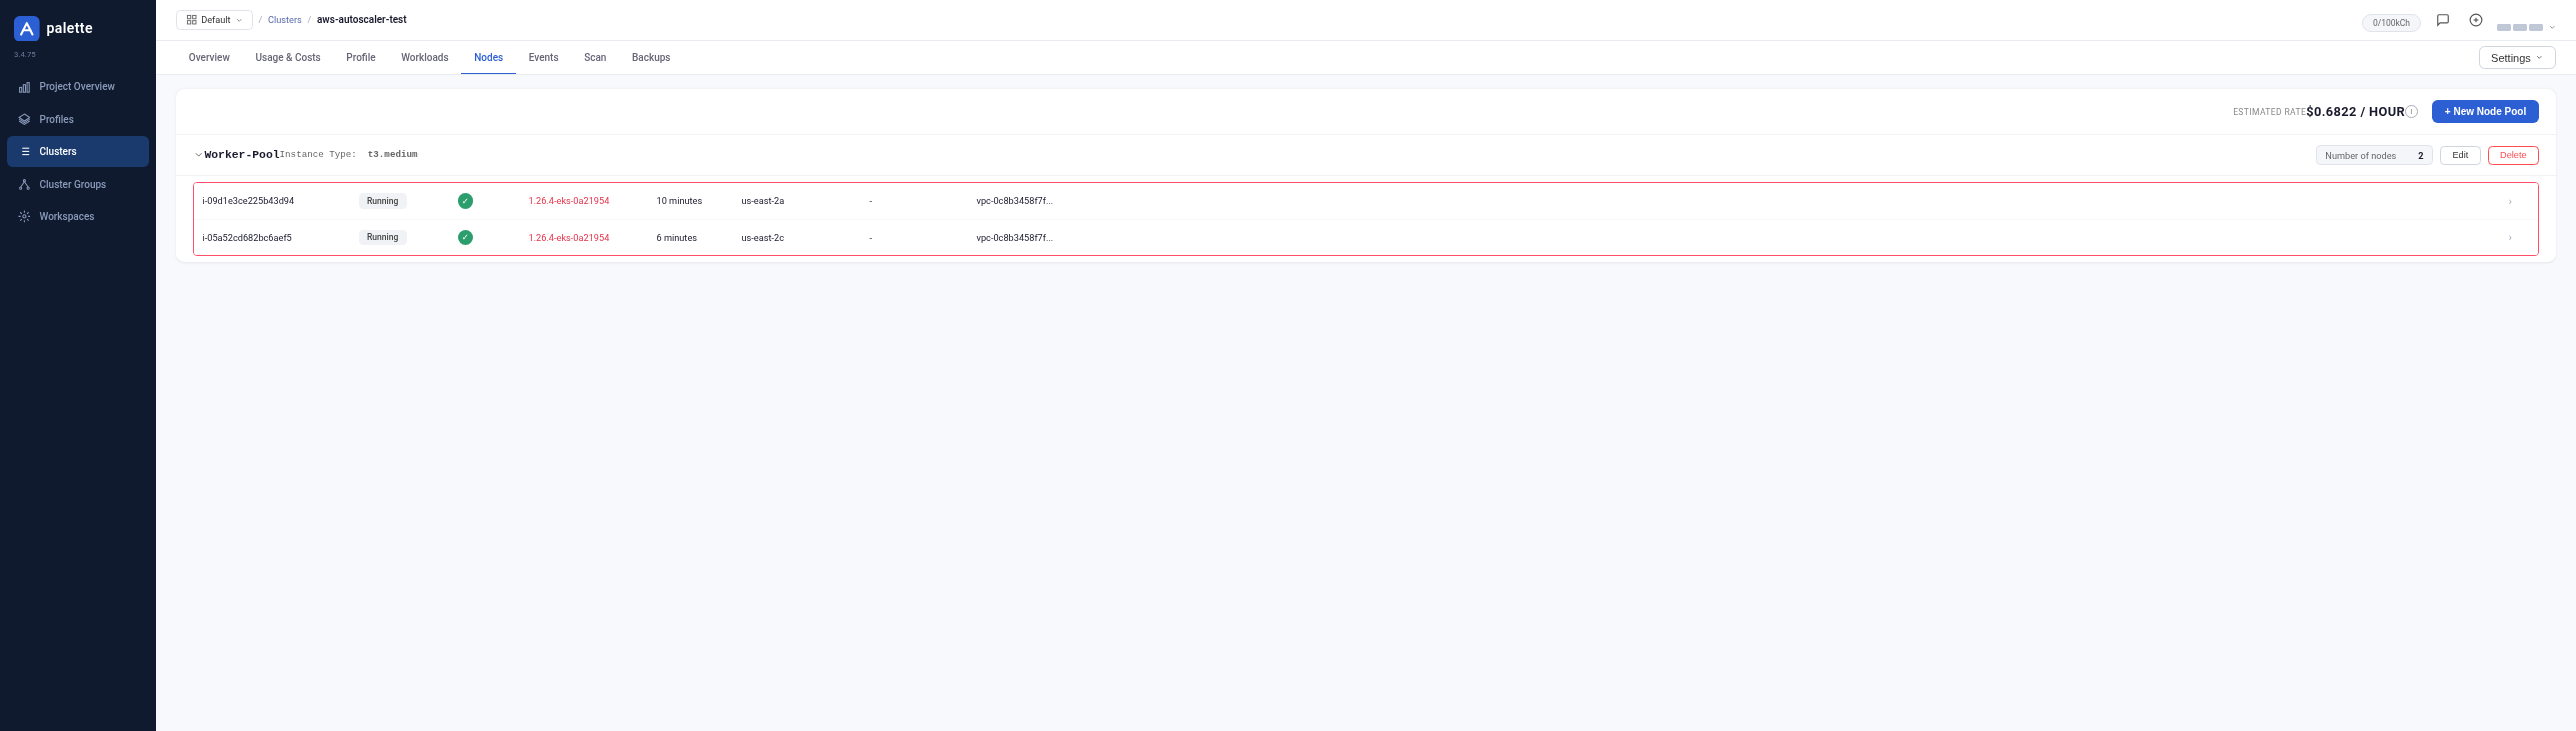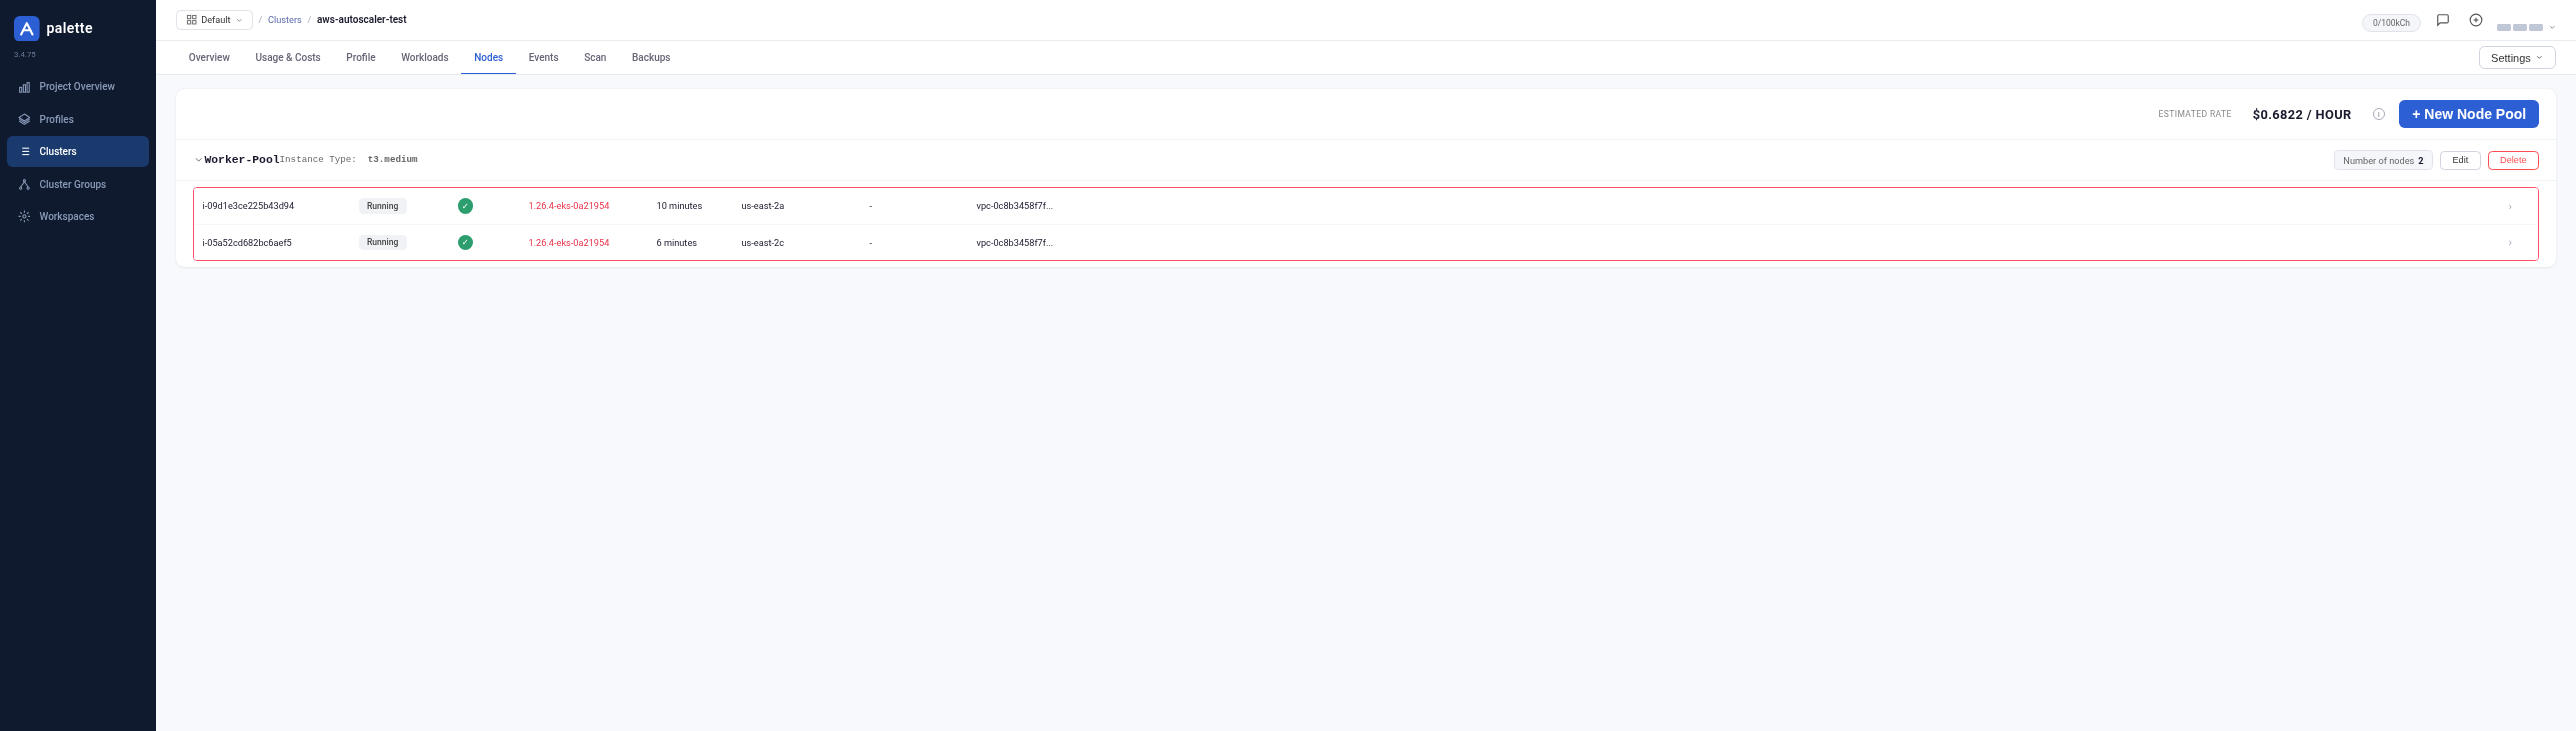--- a/index.html
+++ b/index.html
@@ -232,21 +232,21 @@
     .card-header {
       padding: 11.4px 17px;
       display: flex;
       align-items: center;
       justify-content: flex-end;
       border-bottom: 0.7px solid #f0f2f5;
     }
     .estimated-rate {
       display: flex;
       align-items: center;
-      gap: 21px;
+      gap: 0;
       font-size: 8.5px;
       color: #888;
       text-transform: uppercase;
       letter-spacing: 0.4px;
     }
     .rate-value {
       font-size: 12.8px;
       font-weight: 700;
       color: #1a1a2e;
     }
@@ -264,21 +264,21 @@
     }
     .new-node-btn {
       display: flex;
       align-items: center;
       gap: 4.3px;
       background: #2c5fd4;
       color: #fff;
       border: none;
       border-radius: 5.7px;
       padding: 5.7px 12.8px;
-      font-size: 14px;
+      font-size: 10px;
       font-weight: 600;
       cursor: pointer;
       margin-left: 14px;
     }
 
     
     .pool-header {
       padding: 10px 17px;
       display: flex;
       align-items: center;
@@ -308,21 +308,21 @@
     }
     .nodes-label {
       font-size: 9.2px;
       color: #666;
       background: #f5f6fa;
       border: 0.7px solid #e0e4ea;
       border-radius: 4.3px;
       padding: 3.6px 8.5px;
       display: flex;
       align-items: flex-start;
-      gap: 4px;
+      gap: 22px;
     }
     .nodes-count {
       font-weight: 700;
       color: #1a1a2e;
     }
     .edit-btn {
       border: 0.7px solid #d0d5dd;
       background: #fff;
       border-radius: 4.3px;
       padding: 3.6px 11.4px;

